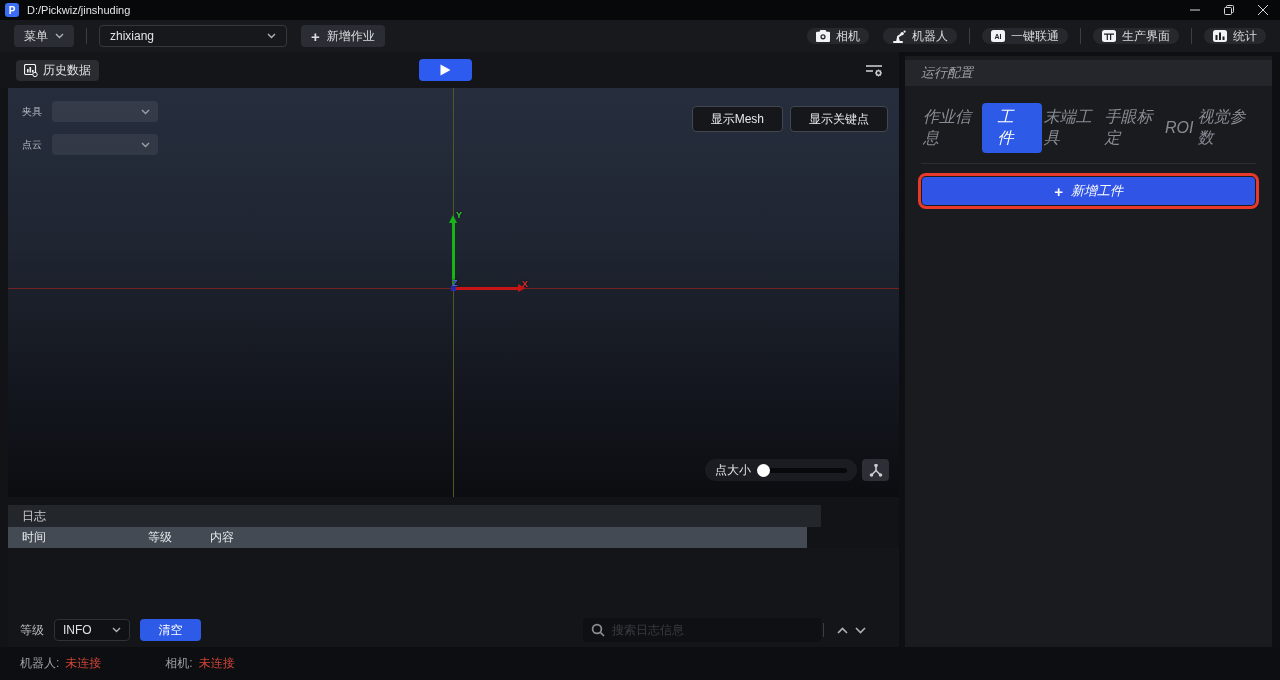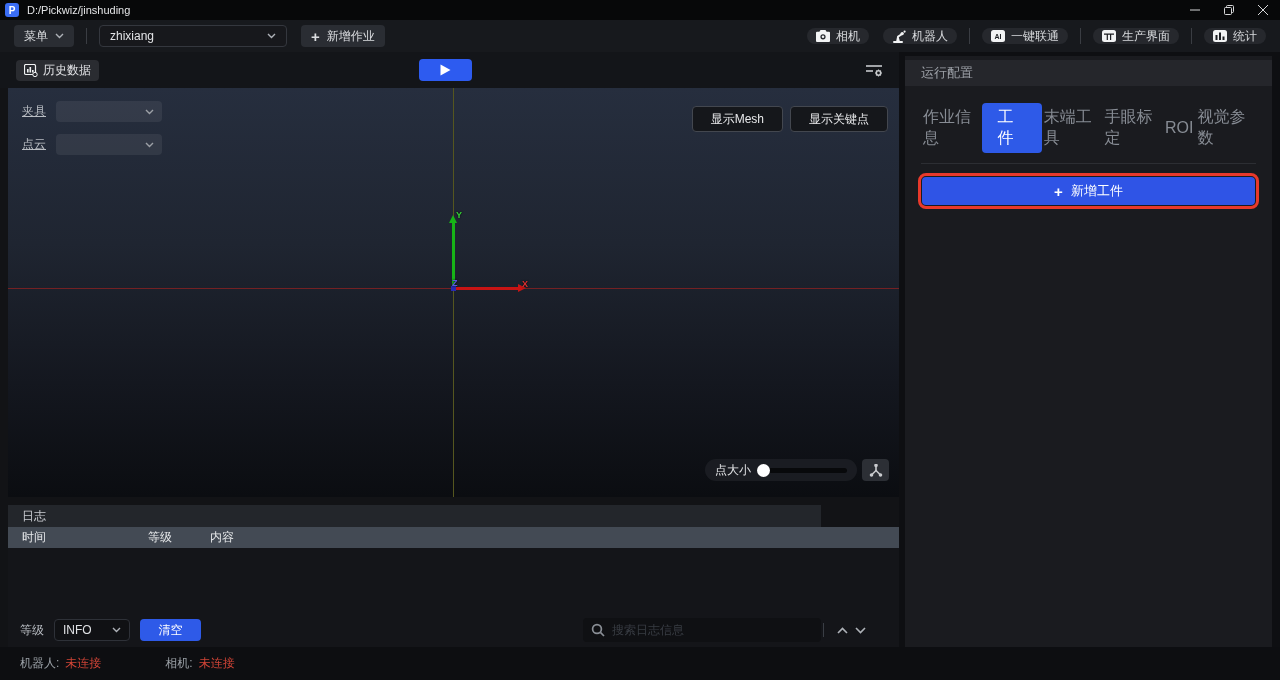--- a/index.html
+++ b/index.html
@@ -40,21 +40,21 @@
     color:#e2e3e6; font-size:12px; display:flex; align-items:center; padding:0 8px; gap:5px; }
   .play-btn { position:absolute; left:419px; top:7px; width:53px; height:22px; background:#2d5bf0;
     border-radius:4px; display:flex; align-items:center; justify-content:center; }
   .filter-btn { position:absolute; right:12px; top:8px; width:26px; height:20px;
     display:flex; align-items:center; justify-content:center; color:#c7c9cc; }
 
   
   .viewport { position:absolute; left:8px; top:36px; width:891px; height:409px;
     background:linear-gradient(180deg,#262e3e 0%,#1f2531 38%,#14171f 72%,#0b0d11 100%); overflow:hidden; }
   .vp-row { position:absolute; display:flex; align-items:center; gap:10px; }
-  .vp-label { color:#b9bdc3; font-size:12px;text-decoration:underline; }
+  .vp-label { color:#b9bdc3; font-size:10px; }
   .vp-select { width:106px; height:21px; background:rgba(255,255,255,0.07); border-radius:4px;
     display:flex; align-items:center; justify-content:flex-end; padding:0 8px; color:#9ca0a6; }
   .vp-toggle { height:26px; background:#15171b; border:1px solid #43474f; border-radius:4px;
     color:#e8e9eb; font-size:12px; display:flex; align-items:center; padding:0 18px; }
   .axis-h-line { position:absolute; left:0; top:200px; width:100%; height:1px; background:rgba(146,33,33,0.75); }
   .axis-v-line { position:absolute; left:445px; top:0; width:1px; height:100%; background:#55561f; }
   .axis-y-seg { position:absolute; left:444px; top:134px; width:3px; height:66px; background:#17b417; }
   .axis-y-arrow { position:absolute; left:441px; top:127px; width:0; height:0;
     border-left:4px solid transparent; border-right:4px solid transparent; border-bottom:8px solid #17b417; }
   .axis-x-seg { position:absolute; left:447px; top:199px; width:63px; height:3px; background:#c81414; }
@@ -70,21 +70,21 @@
     background:rgba(28,30,36,0.9); border-radius:11px; display:flex; align-items:center; padding:0 10px; gap:8px; }
   .pointsize-label { color:#e4e5e7; font-size:12px; white-space:nowrap; }
   .slider-track { position:relative; flex:1; height:5px; background:#08090b; border-radius:3px; }
   .slider-thumb { position:absolute; left:-2px; top:-4px; width:13px; height:13px; background:#fff; border-radius:50%; }
   .tree-btn { position:absolute; right:10px; bottom:16px; width:27px; height:22px; background:#2c2f35;
     border-radius:4px; display:flex; align-items:center; justify-content:center; color:#c9cbce; }
 
   
   .log-title-bar { position:absolute; left:8px; top:453px; width:813px; height:22px; background:#23262b;
     display:flex; align-items:center; padding:0 14px; color:#c9ccd1; font-size:12px; }
-  .log-header-row { position:absolute; left:8px; top:475px; width:891px; height:21px; background:#434a54;
+  .log-header-row { position:absolute; left:8px; top:475px; width:799px; height:21px; background:#434a54;
     display:flex; align-items:center; color:#e8eaec; font-size:12px; }
   .log-col-time { width:140px; padding-left:14px; }
   .log-col-level { width:62px; }
   .log-col-content { flex:1; }
   .log-body { position:absolute; left:8px; top:496px; width:891px; height:65px; background:#141519; }
   .log-controls { position:absolute; left:8px; top:561px; width:891px; height:34px; background:#141519;
     display:flex; align-items:center; padding:0 12px; }
   .log-level-label { color:#b9bdc3; font-size:12px; margin-right:10px; }
   .level-select { width:76px; height:22px; background:#101114; border:1px solid #2e3138; border-radius:4px;
     color:#dfe1e4; font-size:12px; display:flex; align-items:center; justify-content:space-between; padding:0 8px; }
@@ -93,21 +93,21 @@
   .log-search-group { margin-left:auto; margin-right:18px; display:flex; align-items:center; }
   .log-search { width:238px; height:24px; background:#0f1013; border-radius:4px; display:flex;
     align-items:center; padding:0 8px; gap:7px; color:#8a8f96; }
   .log-search input { flex:1; background:transparent; border:none; outline:none; color:#c5c8cc; font-size:12px;
     font-family:inherit; }
   .log-search input::placeholder { color:#383c43; }
   .search-divider { width:1px; height:14px; background:#3a3e45; margin:0 9px 0 2px; }
   .nav-chev { width:18px; height:18px; display:flex; align-items:center; justify-content:center; color:#aeb2b8; }
 
   
-  .right-panel { position:absolute; left:905px; top:4px; width:367px; height:591px; background:#1a1b1f; }
+  .right-panel { position:absolute; left:905px; top:4px; width:367px; height:591px; background:#1a1b1f;font-style:italic; }
   .rp-header { height:26px; margin-top:4px; background:#25262b; display:flex; align-items:center;
     padding:0 16px; color:#9da1a8; font-size:13px; }
   .rp-tabs { display:flex; align-items:center; justify-content:space-between; margin:17px 16px 0; }
   .rp-tab { color:#878c94; font-size:16px; padding:4px 2px; }
   .rp-tab.active { background:#2e5ae8; color:#fff; border-radius:4px; padding:4px 16px; }
   .rp-tabs-divider { height:1px; background:#2c2e33; margin:10px 16px 0; }
   .add-wp-ring { margin:9px 13px 0; border:3px solid #e8392b; border-radius:8px; padding:1px; }
   .add-wp-btn { height:28px; background:#2f54e6; border-radius:4px; display:flex; align-items:center;
     justify-content:center; gap:8px; color:#fff; font-size:13px; }
   .plus-glyph { font-size:15px; font-weight:bold; line-height:1; }

